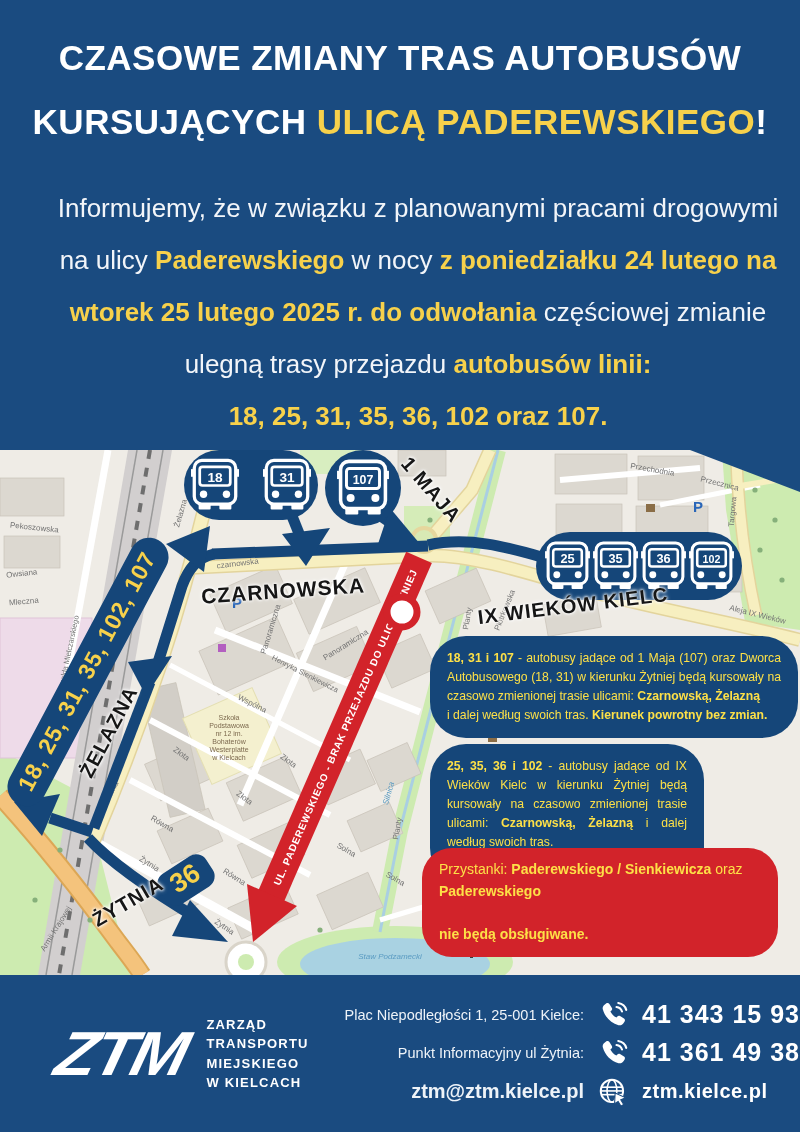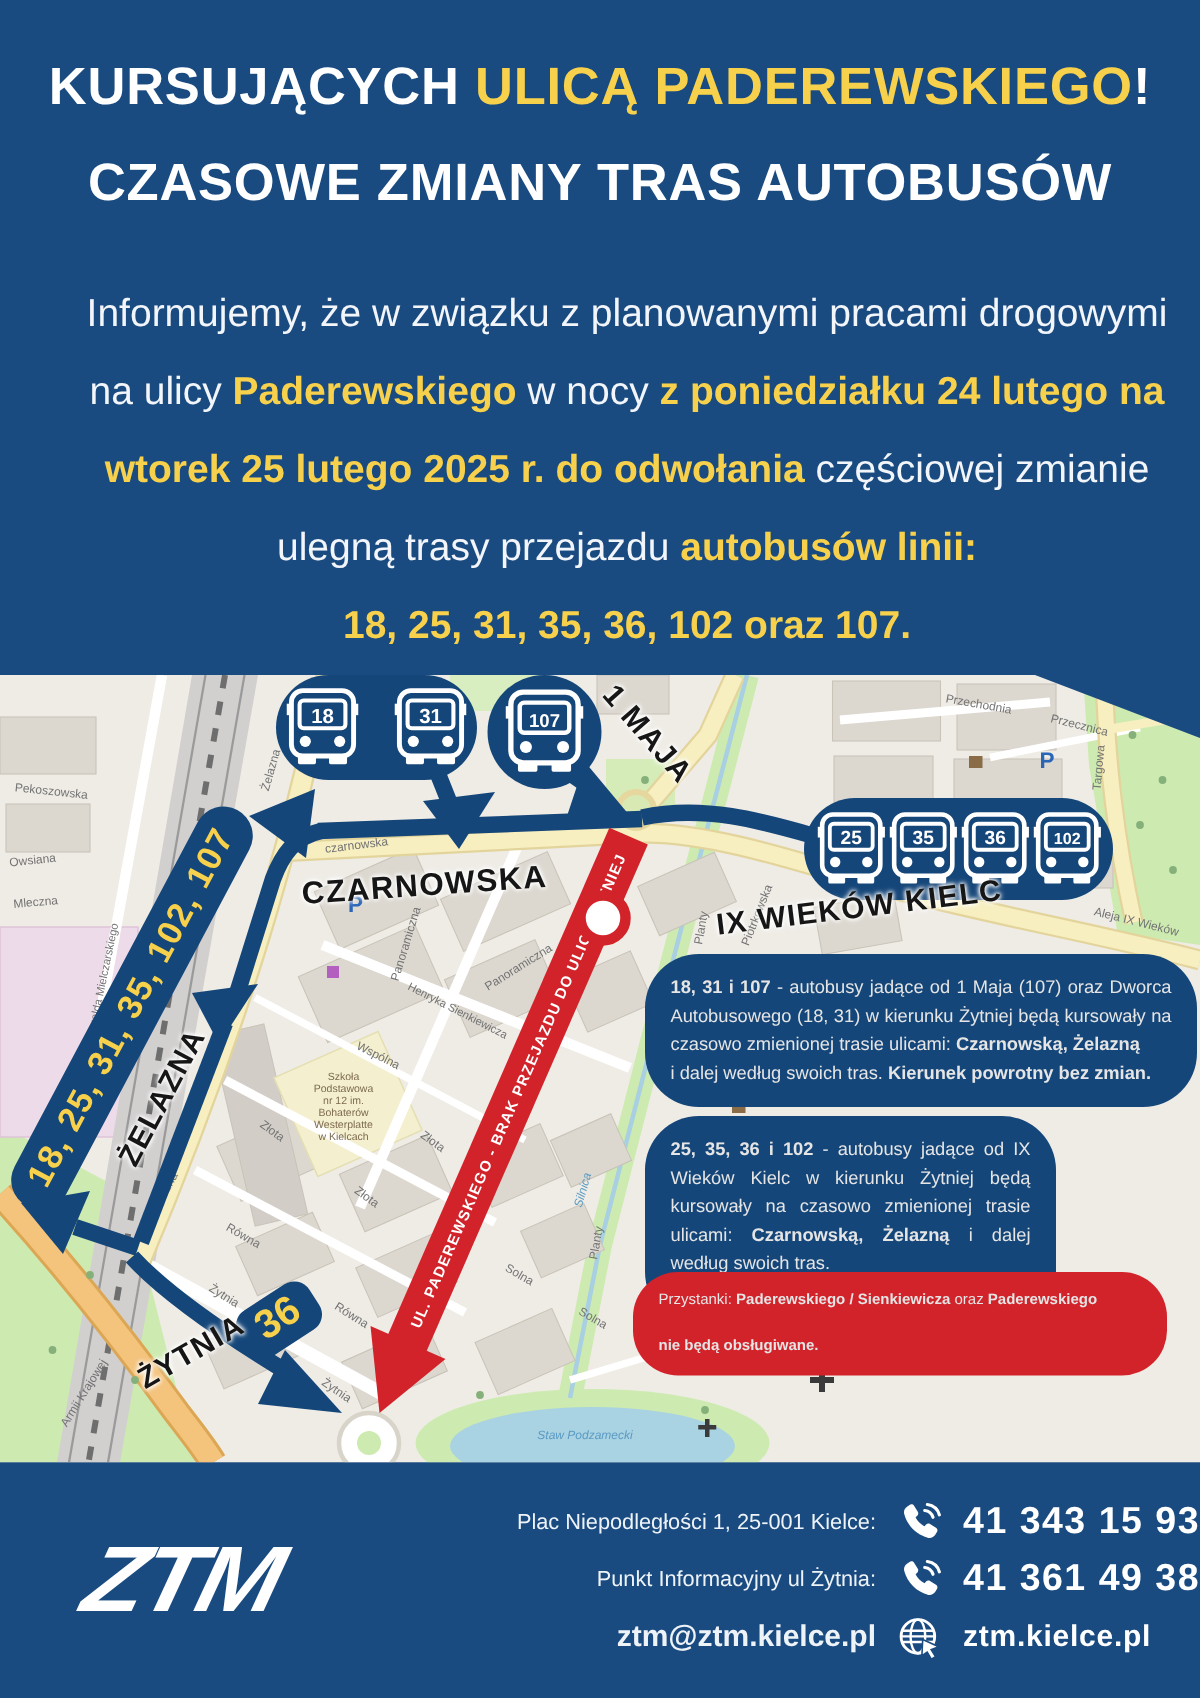--- a/index.html
+++ b/index.html
@@ -41,48 +41,48 @@
   #badge-routes{left:88px;top:222px;transform:translate(-50%,-50%) rotate(-62deg);border-radius:22px;padding:5px 16px 7px;font-size:23px;letter-spacing:1px;}
   #badge-36{left:186px;top:430px;transform:translate(-50%,-50%) rotate(-33deg);border-radius:12px;padding:1px 13px 4px;font-size:27px;}
 
   .street{position:absolute;color:#161616;font-weight:700;font-size:20px;letter-spacing:1px;white-space:nowrap;z-index:2;text-shadow:0 0 3px #fff,0 0 3px #fff,0 0 5px #fff;}
   #st-czarnowska{left:283px;top:141px;transform:translate(-50%,-50%) rotate(-4deg);font-size:21px;}
   #st-1maja{left:431px;top:40px;transform:translate(-50%,-50%) rotate(49deg);}
   #st-ix{left:573px;top:156px;transform:translate(-50%,-50%) rotate(-7deg);}
   #st-zelazna{left:109px;top:282px;transform:translate(-50%,-50%) rotate(-62deg);}
   #st-zytnia{left:128px;top:452px;transform:translate(-50%,-50%) rotate(-30deg);}
 
-  .info-box{position:absolute;z-index:3;color:#e5e5e5;}
+  .info-box{position:absolute;z-index:3;color:#fde047;}
   .info-box p{font-size:12.2px;line-height:1.56;}
   #box1{left:430px;top:186px;width:368px;border-radius:36px;background:var(--navy2);padding:13px 17px;}
   #box1 p,#box2 p{text-align:justify;}
   #box2{left:430px;top:294px;width:274px;border-radius:36px;background:var(--navy2);padding:13px 17px;}
   #box3{left:422px;top:398px;width:356px;border-radius:30px;background:var(--red);padding:11px 17px;}
-  #box3 p{font-size:10px;}
+  #box3 p{font-size:14px;}
 
   
   .footer{position:absolute;top:975px;left:0;width:800px;height:157px;background:var(--navy);display:flex;align-items:center;}
   .footer-left{display:flex;align-items:center;gap:26px;padding-left:62px;width:390px;}
   .ztm-logo{font-style:italic;font-weight:700;font-size:62px;letter-spacing:-3px;transform:skewX(-14deg) scaleX(1.08);line-height:1;}
   .org{font-size:13px;font-weight:700;letter-spacing:1.2px;line-height:1.5;}
   .footer-right{display:grid;grid-template-columns:258px 46px auto;align-items:center;row-gap:8px;column-gap:6px;}
   .c-label{font-size:14.5px;text-align:right;white-space:nowrap;color:#eef3f8;}
   .c-label.bold-label{font-weight:700;font-size:20px;}
   .c-icon{display:flex;justify-content:center;align-items:center;}
   .c-value{font-size:25px;font-weight:700;letter-spacing:1px;white-space:nowrap;}
   .c-value.site{font-size:20px;letter-spacing:.5px;}
 </style>
 </head>
 <body>
 
 <div id="poster">
 
   <div class="header">
+    <div class="header-line"><span>CZASOWE ZMIANY TRAS AUTOBUSÓW</span></div>
     <div class="header-line"><span>KURSUJĄCYCH </span><span class="seg-y">ULICĄ PADEREWSKIEGO</span><span>!</span></div>
-    <div class="header-line"><span>CZASOWE ZMIANY TRAS AUTOBUSÓW</span></div>
   </div>
 
   <div class="intro">
     <div class="intro-line"><span>Informujemy, że w związku z planowanymi pracami drogowymi</span></div>
     <div class="intro-line"><span>na ulicy </span><span class="seg-y">Paderewskiego</span><span> w nocy </span><span class="seg-y">z poniedziałku 24 lutego na</span></div>
     <div class="intro-line"><span class="seg-y">wtorek 25 lutego 2025 r. do odwołania</span><span> częściowej zmianie</span></div>
     <div class="intro-line"><span>ulegną trasy przejazdu </span><span class="seg-y">autobusów linii:</span></div>
     <div class="intro-line"><span class="seg-y">18, 25, 31, 35, 36, 102 oraz 107.</span></div>
   </div>
 
@@ -374,20 +374,26 @@
       <p><span class="seg-b">25, 35, 36 i 102</span><span> - autobusy jadące od IX Wieków Kielc w kierunku Żytniej będą kursowały na czasowo zmienionej trasie ulicami: </span><span class="seg-b">Czarnowską, Żelazną</span><span> i dalej według swoich tras.</span><br><span class="seg-b">Kierunek powrotny bez zmian.</span></p>
     </div>
     <div class="info-box" id="box3">
       <p><span>Przystanki: </span><span class="seg-b">Paderewskiego / Sienkiewicza</span><span> oraz </span><span class="seg-b">Paderewskiego</span><br><br><span class="seg-b">nie będą obsługiwane.</span></p>
     </div>
   </div>
 
   <div class="footer">
     <div class="footer-left">
       <div class="ztm-logo">ZTM</div>
+      <div class="org">
+        <div>ZARZĄD</div>
+        <div>TRANSPORTU</div>
+        <div>MIEJSKIEGO</div>
+        <div>W KIELCACH</div>
+      </div>
     </div>
     <div class="footer-right">
       <div class="c-label">Plac Niepodległości 1, 25-001 Kielce:</div>
       <div class="c-icon">
         <svg width="30" height="30" viewBox="0 0 24 24">
           <path d="M5.5,3.5 C4,4.5 3.4,6 3.9,7.6 C5.5,13.6 10.4,18.5 16.4,20.1 C18,20.5 19.5,19.9 20.5,18.4 L21.3,17.1 C21.8,16.3 21.6,15.3 20.8,14.8 L17.6,12.8 C16.9,12.4 16,12.5 15.5,13.1 L14.7,14 C12.6,13 10.9,11.3 9.9,9.2 L10.8,8.4 C11.4,7.9 11.5,7 11.1,6.3 L9.1,3.1 C8.6,2.3 7.5,2.1 6.7,2.6 Z" fill="#fff"></path>
           <path d="M14.8,5.6 Q18.2,6 19.2,9.2" stroke="#fff" stroke-width="1.7" fill="none" stroke-linecap="round"></path>
           <path d="M16.2,2.4 Q21.3,3.2 22.6,7.9" stroke="#fff" stroke-width="1.7" fill="none" stroke-linecap="round"></path>
         </svg>
       </div>

